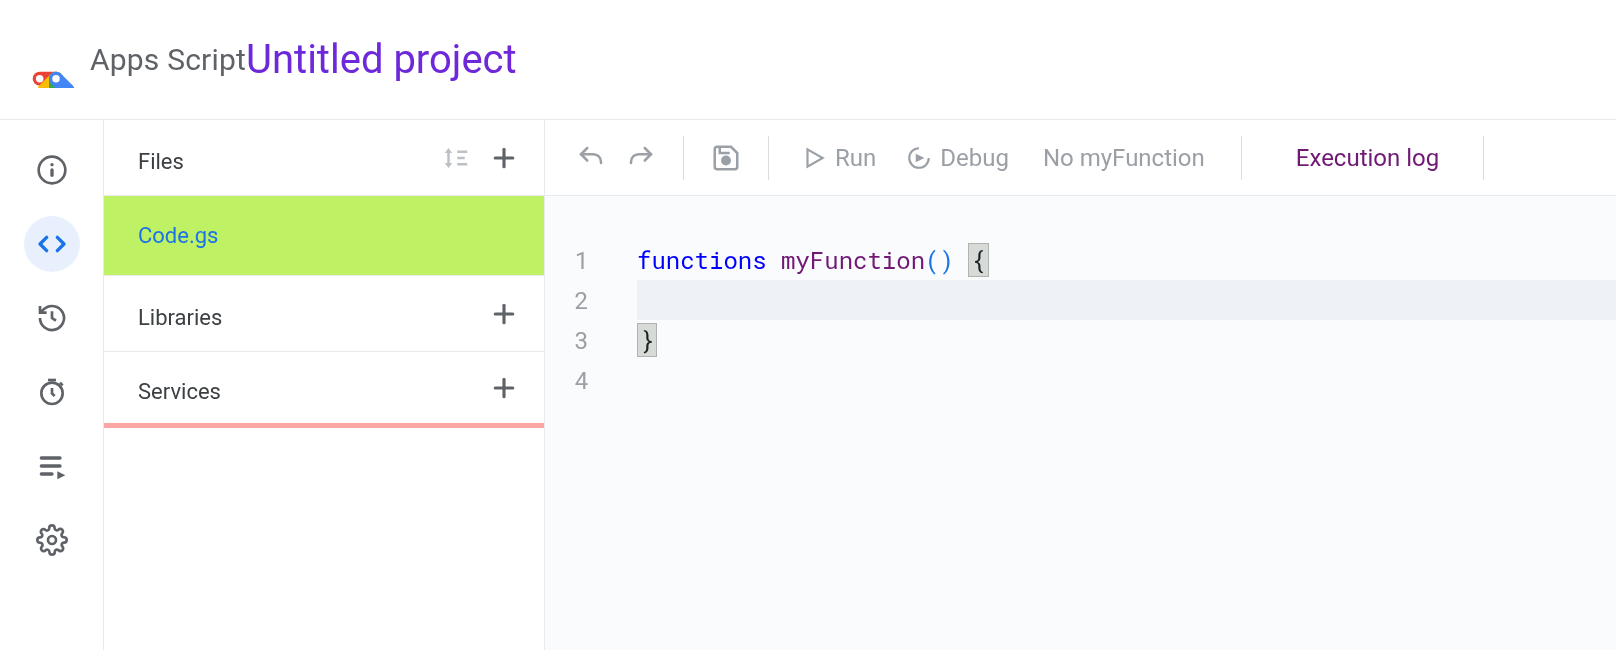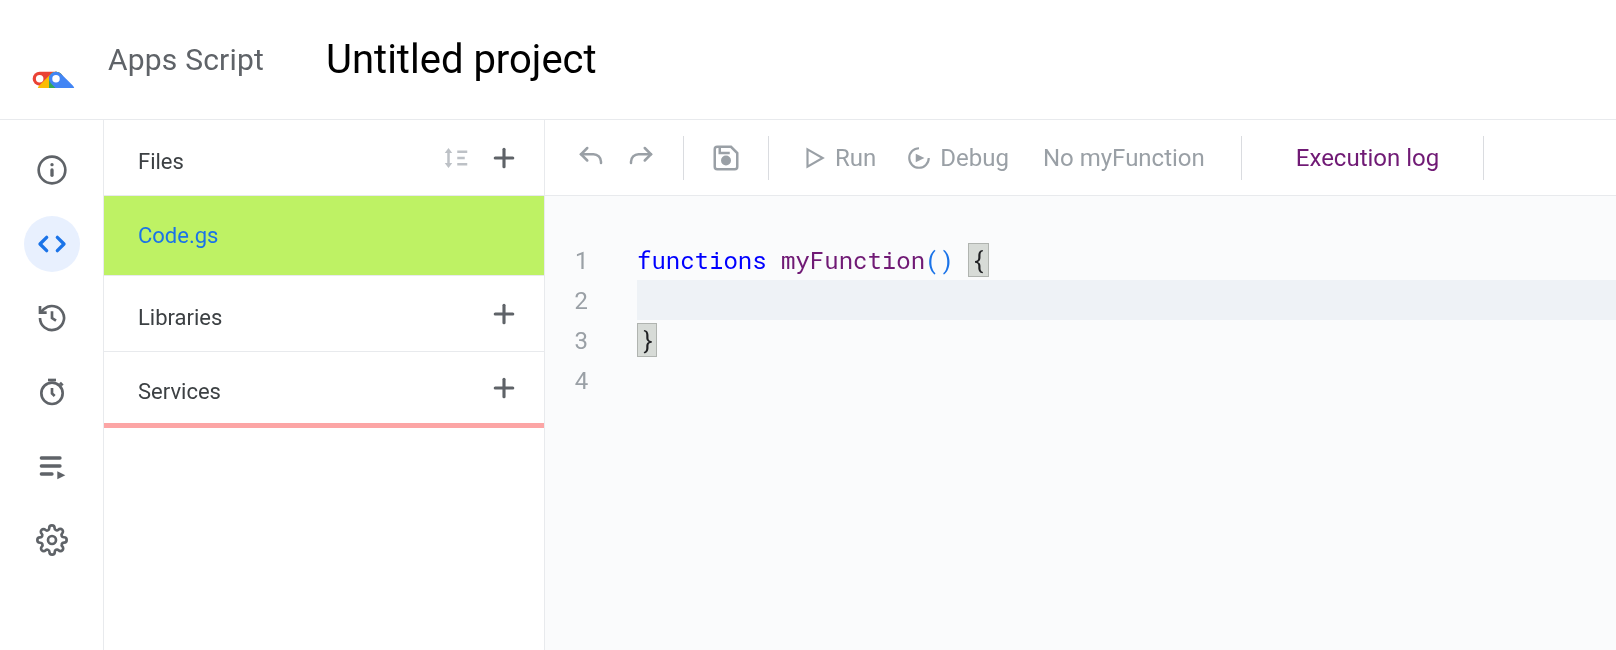--- a/index.html
+++ b/index.html
@@ -15,32 +15,31 @@
     .header {
       height: 120px;
       display: flex;
       align-items: center;
       padding-left: 28px;
       border-bottom: 1px solid #e8eaed;
     }
     .logo-wrap {
       display: flex;
       align-items: center;
-      gap: 24px;
+      gap: 6px;
     }
     .logo-icon svg { display: block; }
     .logo-text {
       font-size: 30px;
       color: #5f6368;
       letter-spacing: 0.2px;
     }
     .project-title {
       font-size: 40px;
-      color: #000000;
-      margin-left: 62px;
+      color: #6d28d9;
       font-weight: 400;
     }
     
     .body {
       display: flex;
       height: calc(100% - 120px);
     }
     
     .nav-rail {
       width: 104px;

